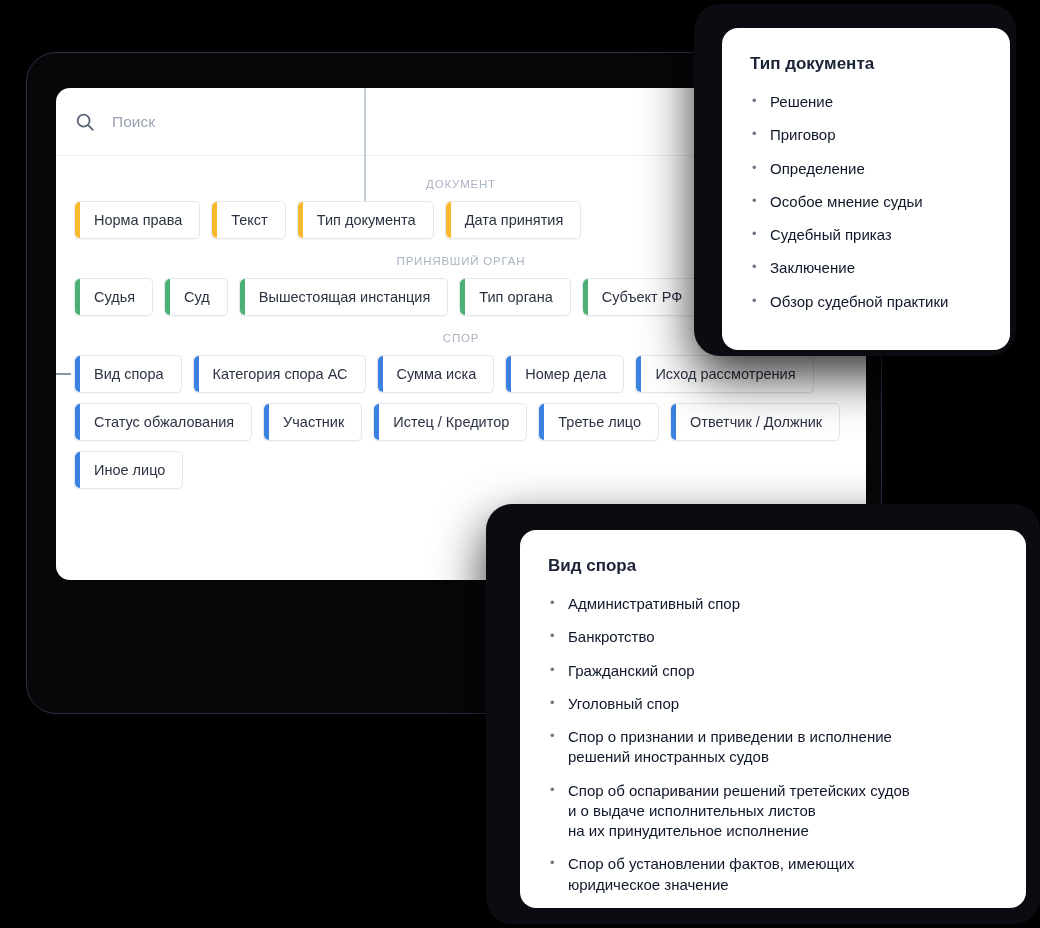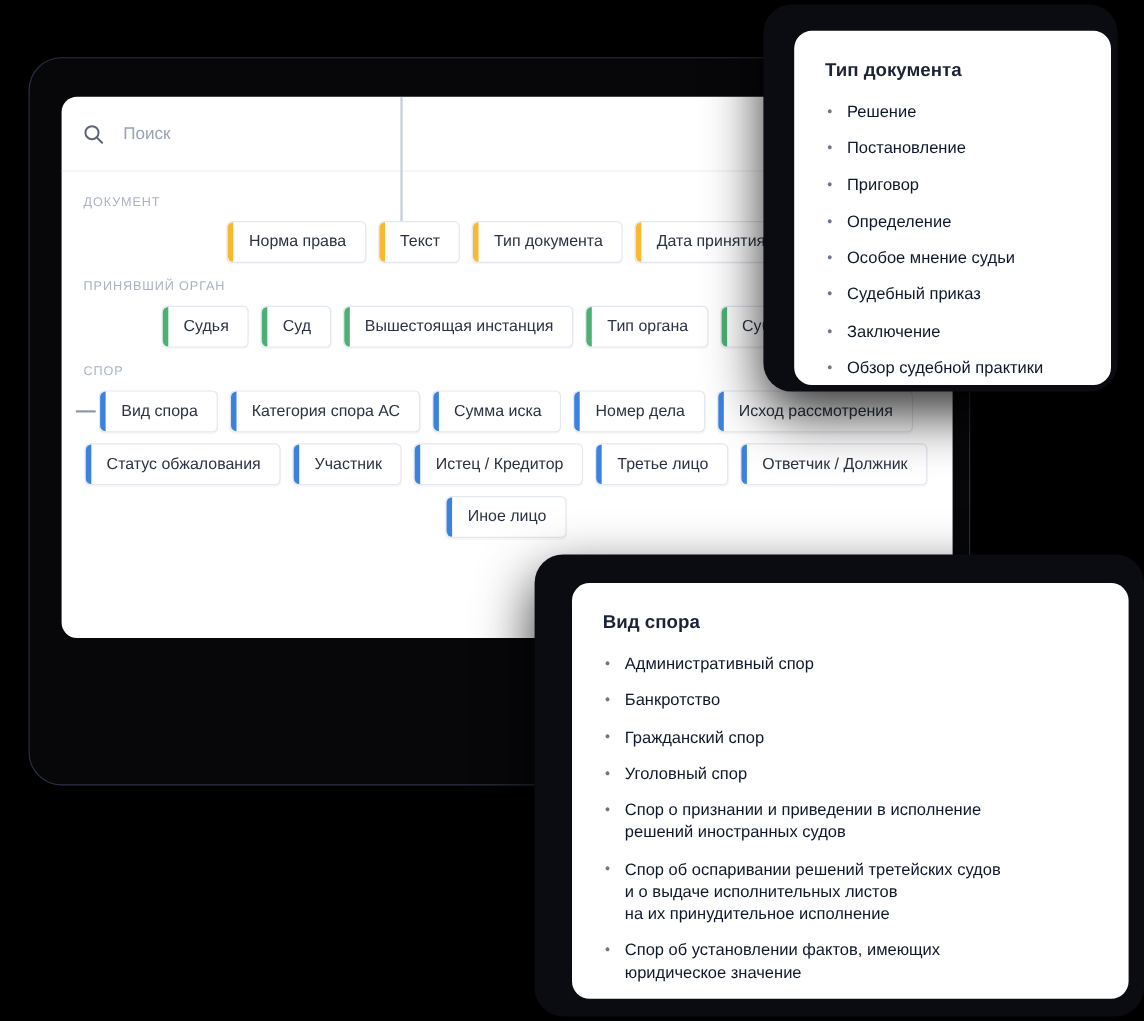--- a/index.html
+++ b/index.html
@@ -86,27 +86,27 @@
   
   .sections { padding: 22px 20px 0 18px; }
   .section { margin-bottom: 6px; }
   .section-label {
     font-size: 11.5px;
     letter-spacing: 0.07em;
     color: #aab3c2;
     text-transform: uppercase;
     margin-bottom: 11px;
     margin-left: 2px;
+    text-align: center;
   }
   .chips {
     display: flex;
     flex-wrap: wrap;
     gap: 10px 11px;
     margin-bottom: 16px;
-    justify-content: center;
   }
 
   .chip {
     position: relative;
     display: inline-flex;
     align-items: center;
     height: 38px;
     padding: 0 17px 0 19px;
     background: #ffffff;
     border: 1px solid #e3e7ee;
@@ -296,21 +296,20 @@
 
     </div>
   </div>
 
   <div class="popup-wrap" id="popup-doctype-wrap">
     <div class="popup-shadow"></div>
     <div class="popup">
       <div class="popup-title">Тип документа</div>
       <ul class="popup-list">
         <li>Решение</li>
-        <li>Постановление</li>
         <li>Приговор</li>
         <li>Определение</li>
         <li>Особое мнение судьи</li>
         <li>Судебный приказ</li>
         <li>Заключение</li>
         <li>Обзор судебной практики</li>
       </ul>
     </div>
   </div>
 

